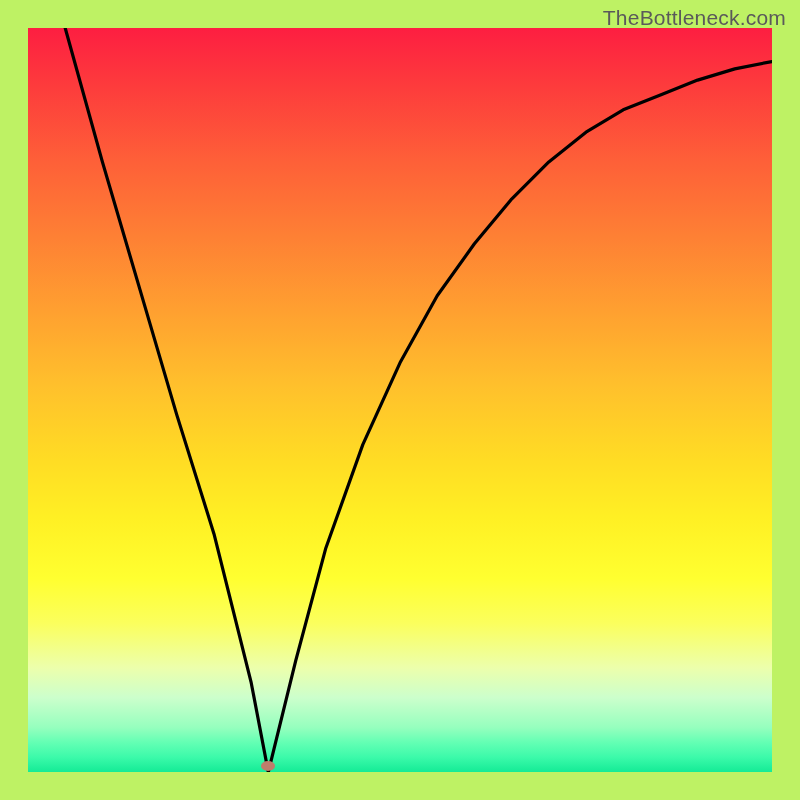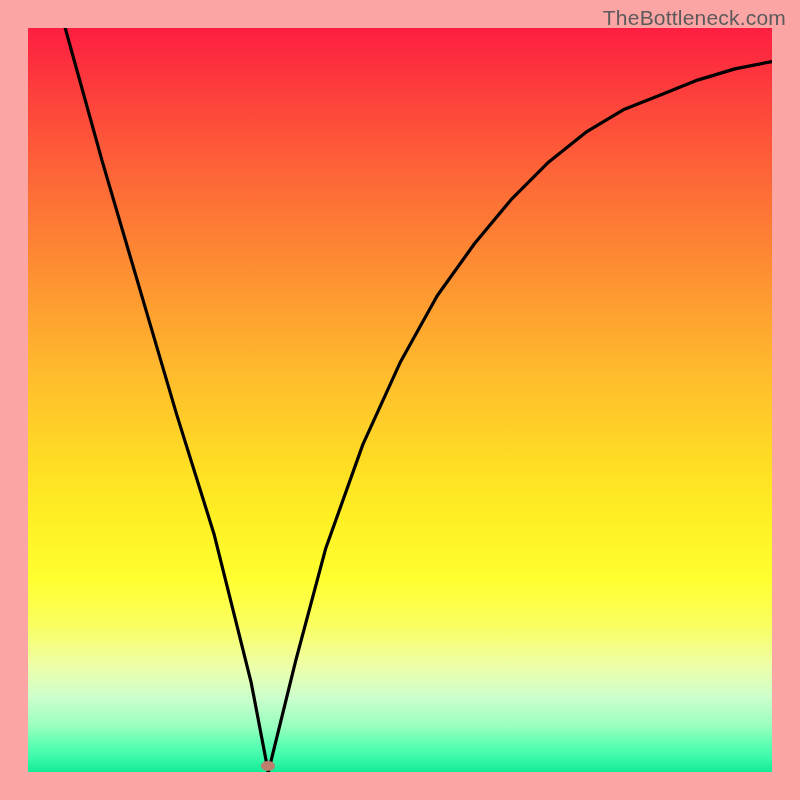--- a/index.html
+++ b/index.html
@@ -1,21 +1,21 @@
 <!DOCTYPE html>
 <html><head>
 <meta charset="utf-8">
 <style>
   * { margin: 0; padding: 0; box-sizing: border-box; }
   html, body { width: 800px; height: 800px; overflow: hidden; }
   .frame {
     position: relative;
     width: 800px;
     height: 800px;
-    background: #fca5a5;
+    background: #bef264;
   }
   .plot {
     position: absolute;
     left: 28px;
     top: 28px;
     width: 744px;
     height: 744px;
     overflow: hidden;
   }
   .gradient-bg {

